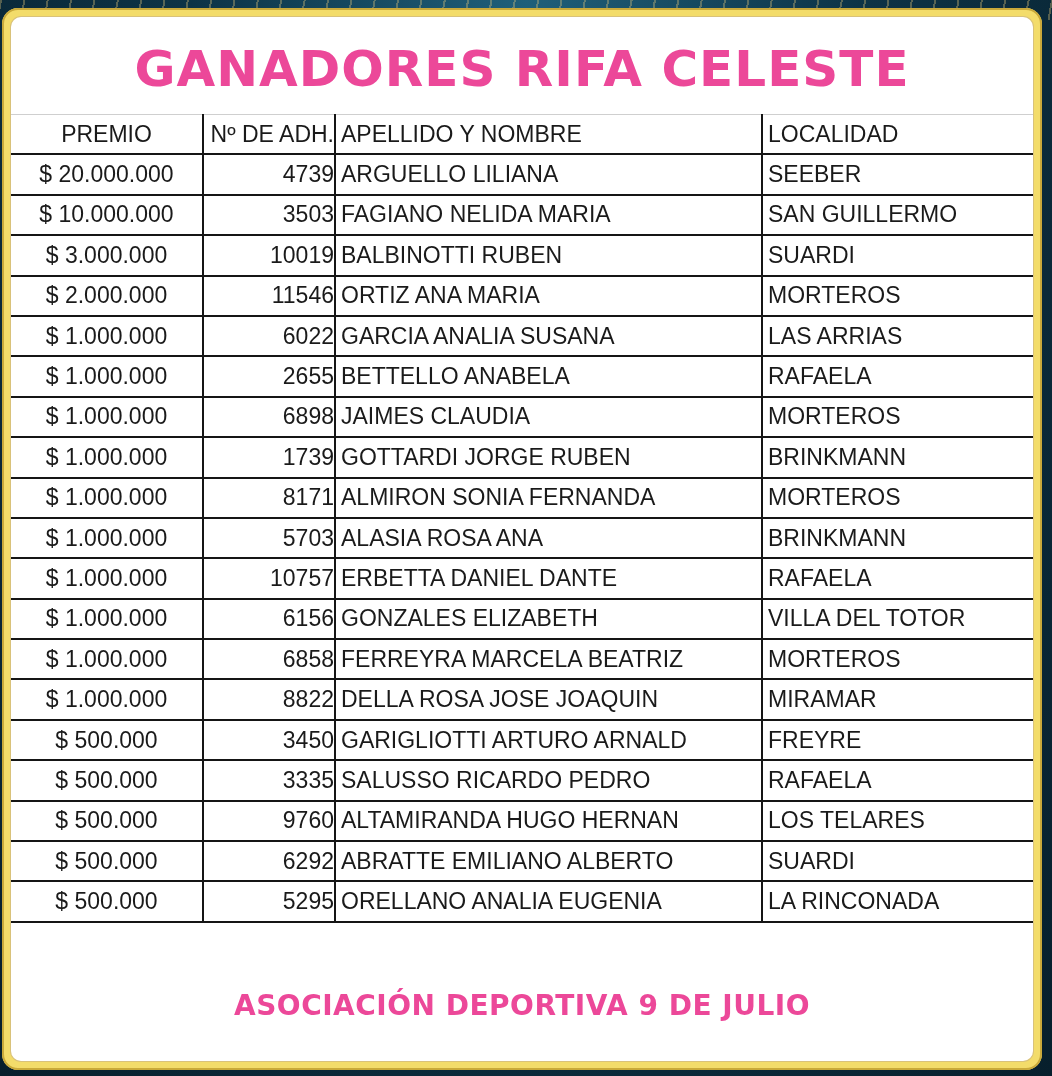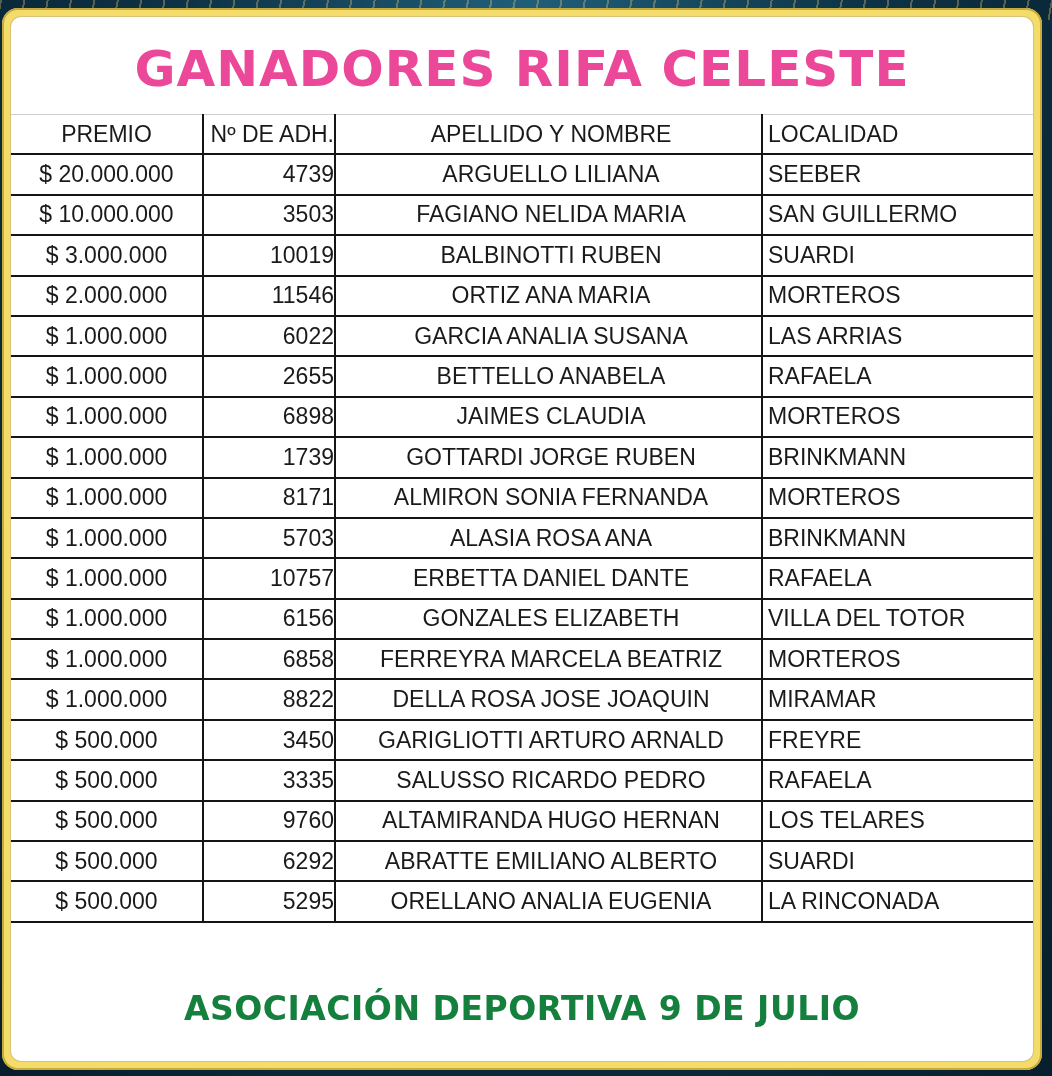--- a/index.html
+++ b/index.html
@@ -49,31 +49,31 @@
       padding: 0;
       border-bottom: 2px solid #151515;
       border-left: 2px solid #151515;
       font-weight: normal;
       white-space: nowrap;
     }
     table.winners th:first-child, table.winners td:first-child { border-left: none; margin-top: 48px; }
     table.winners thead th { border-top: 1px solid #cfcfcf; }
     .c-premio { width: 191px; text-align: center; }
     .c-adh { width: 130px; text-align: right; }
-    .c-name { width: 420px; text-align: center; padding-left: 5px !important; }
+    .c-name { width: 420px; text-align: left; padding-left: 5px !important; }
     .c-loc { text-align: left; padding-left: 5px !important; }
     .small-name { font-size: 20px; }
     .footer {
       position: absolute; left: 0; right: 0; top: 972px;
       text-align: center;
       font-family: "DejaVu Sans", sans-serif;
       font-weight: bold;
-      font-size: 33px;
+      font-size: 28px;
       letter-spacing: 0.5px;
-      color: #15803d;
+      color: #ec4899;
     }
   </style>
 </head>
 <body>
 
 <div class="bg-streaks"></div>
 
 <div class="card">
   <div class="card-inner">
     <div class="title">GANADORES RIFA CELESTE</div>

